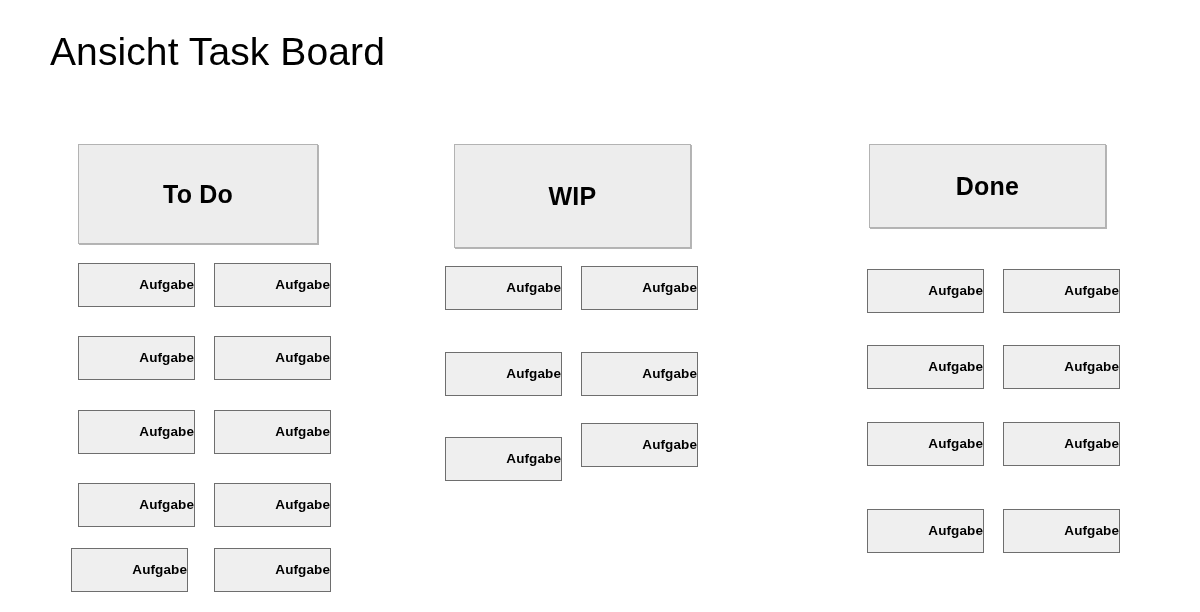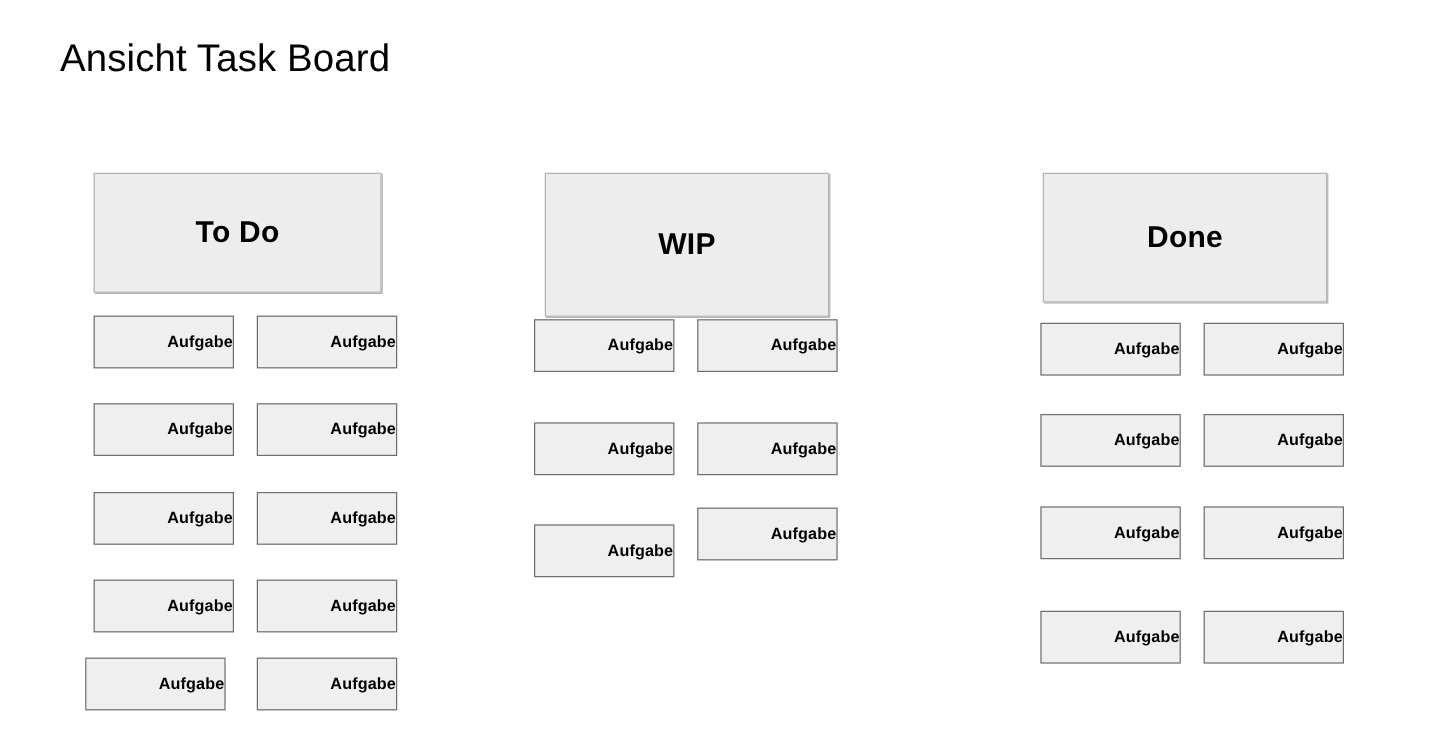--- a/index.html
+++ b/index.html
@@ -19,21 +19,21 @@
     position: absolute;
     left: 0;
     top: 0;
     width: 1200px;
     height: 612px;
   }
   .page-title {
     position: absolute;
     left: 50px;
     top: 30px;
-    font-size: 32px;
+    font-size: 39px;
     font-weight: 400;
     color: #000000;
     letter-spacing: 0.1px;
     white-space: nowrap;
     line-height: 1.15;
   }
   .column {
     position: absolute;
     top: 0;
     left: 0;
@@ -109,21 +109,21 @@
           <span class="task-card-label">Aufgabe</span>
         </div>
         <div class="task-card" style="left: 71px; top: 548px; width: 117px; height: 44px;">
           <span class="task-card-label">Aufgabe</span>
         </div>
         <div class="task-card" style="left: 214px; top: 548px; width: 117px; height: 44px;">
           <span class="task-card-label">Aufgabe</span>
         </div>
       </div>
       <div class="column">
-        <div class="column-header" style="left: 454px; top: 144px; width: 237px; height: 120px;">
+        <div class="column-header" style="left: 454px; top: 144px; width: 237px; height: 104px;">
           <span class="column-header-label">WIP</span>
         </div>
         <div class="task-card" style="left: 445px; top: 266px; width: 117px; height: 44px;">
           <span class="task-card-label">Aufgabe</span>
         </div>
         <div class="task-card" style="left: 581px; top: 266px; width: 117px; height: 44px;">
           <span class="task-card-label">Aufgabe</span>
         </div>
         <div class="task-card" style="left: 445px; top: 352px; width: 117px; height: 44px;">
           <span class="task-card-label">Aufgabe</span>
@@ -132,21 +132,21 @@
           <span class="task-card-label">Aufgabe</span>
         </div>
         <div class="task-card" style="left: 445px; top: 437px; width: 117px; height: 44px;">
           <span class="task-card-label">Aufgabe</span>
         </div>
         <div class="task-card" style="left: 581px; top: 423px; width: 117px; height: 44px;">
           <span class="task-card-label">Aufgabe</span>
         </div>
       </div>
       <div class="column">
-        <div class="column-header" style="left: 869px; top: 144px; width: 237px; height: 108px;">
+        <div class="column-header" style="left: 869px; top: 144px; width: 237px; height: 84px;">
           <span class="column-header-label">Done</span>
         </div>
         <div class="task-card" style="left: 867px; top: 269px; width: 117px; height: 44px;">
           <span class="task-card-label">Aufgabe</span>
         </div>
         <div class="task-card" style="left: 1003px; top: 269px; width: 117px; height: 44px;">
           <span class="task-card-label">Aufgabe</span>
         </div>
         <div class="task-card" style="left: 867px; top: 345px; width: 117px; height: 44px;">
           <span class="task-card-label">Aufgabe</span>

